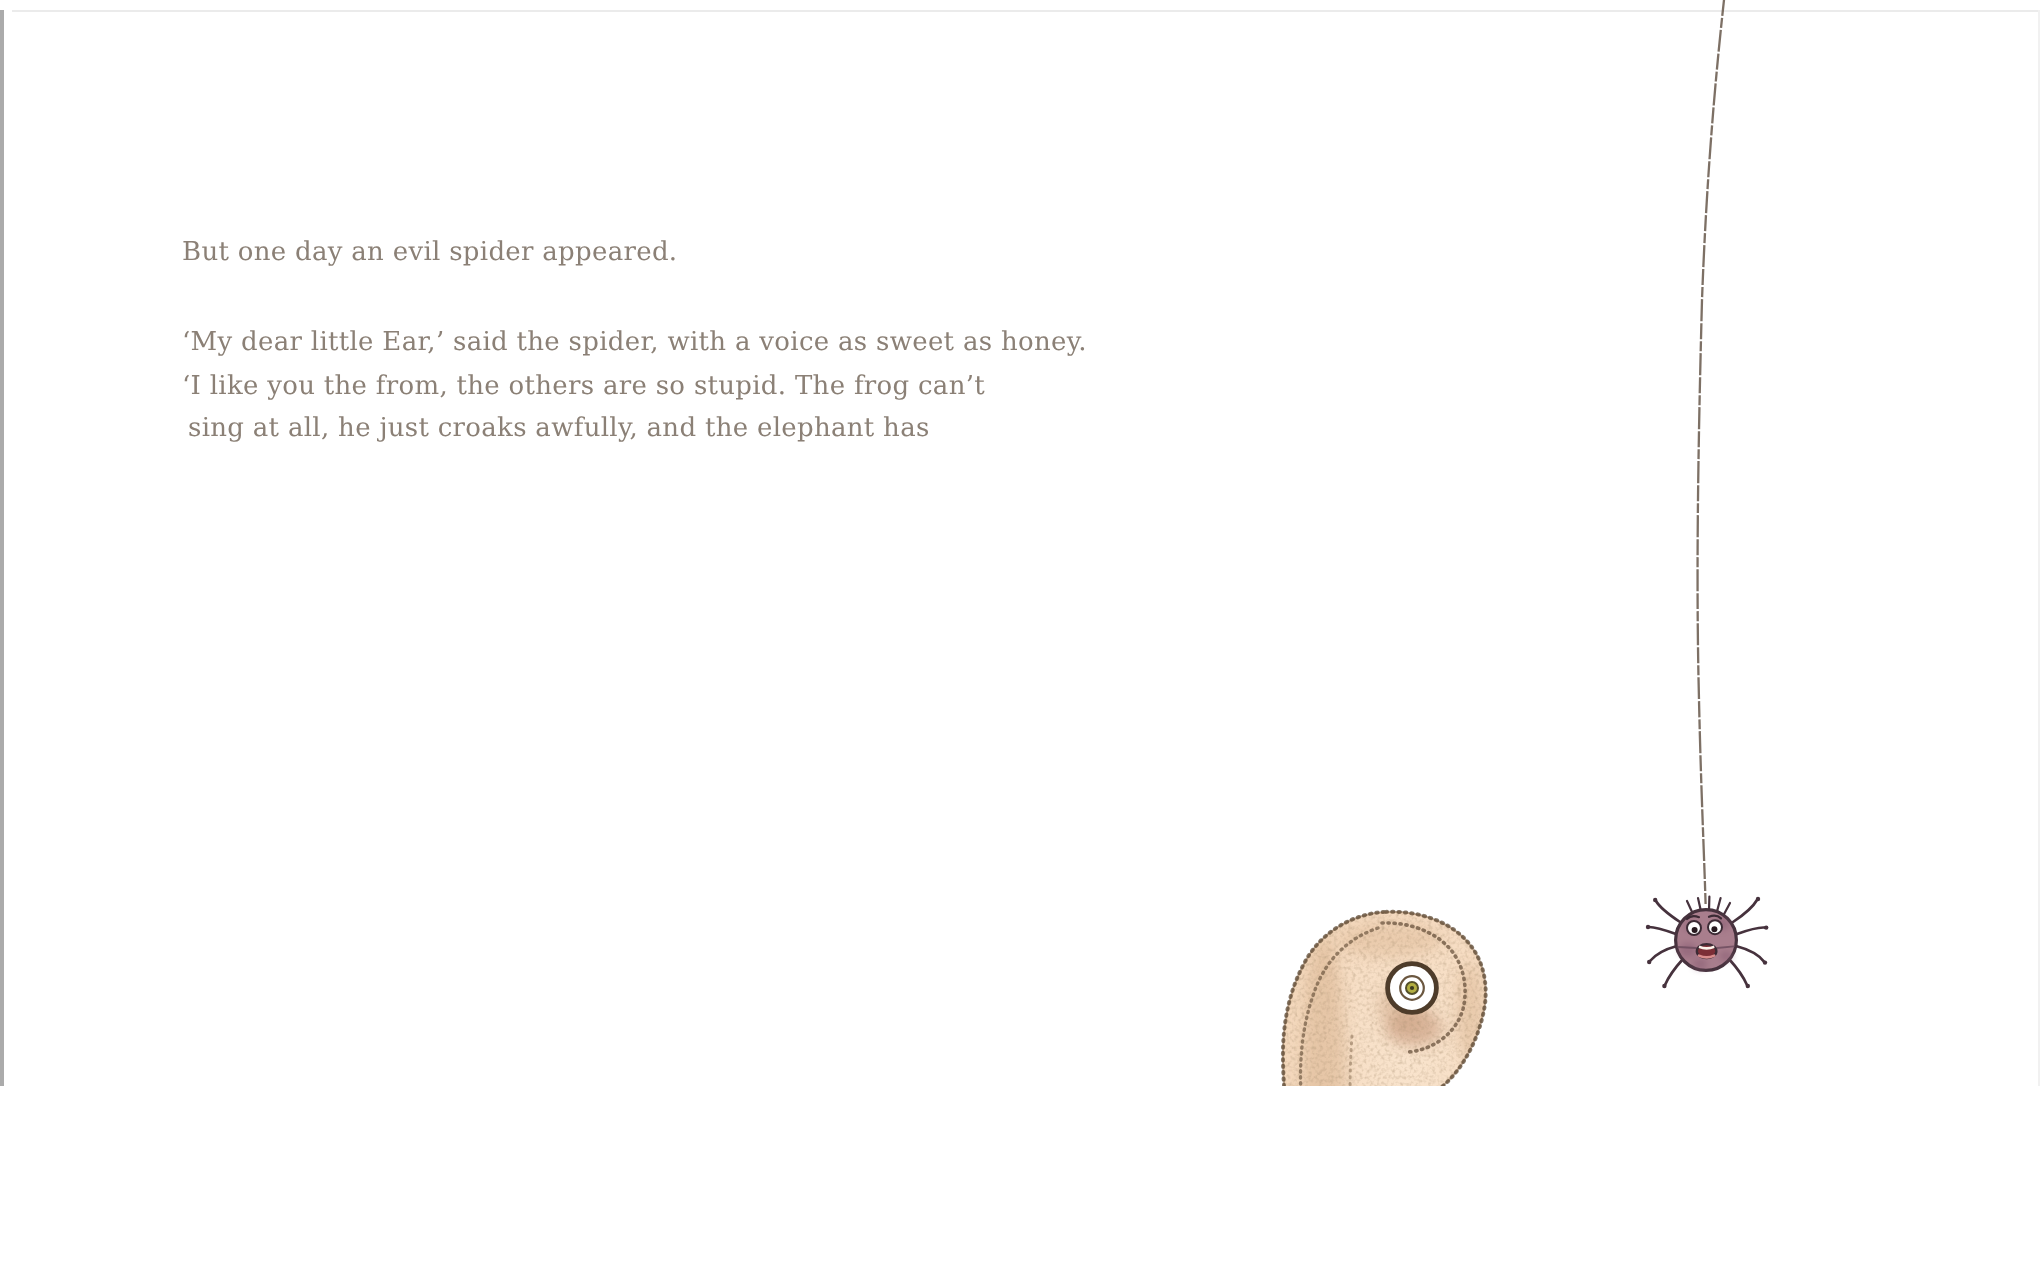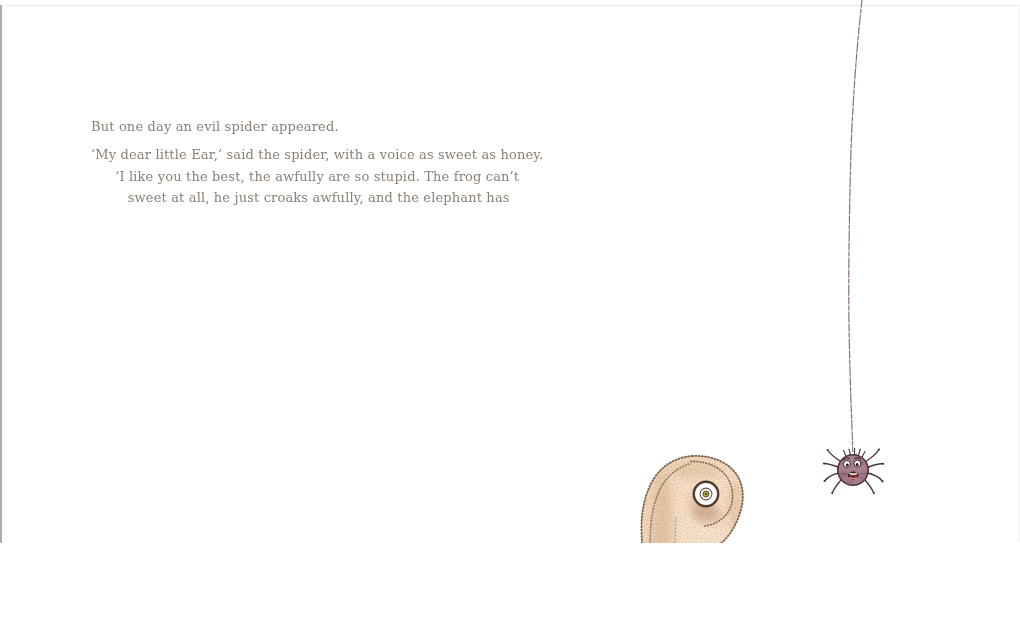--- a/index.html
+++ b/index.html
@@ -20,43 +20,43 @@
 
   
   .text-block{
     position:absolute;left:91px;top:116px;
     font-size:13px;line-height:21.8px;
     color:#8b8076;
     letter-spacing:.15px;
     white-space:nowrap;
   }
   .para{margin:0;}
-  .para.p2{margin-top:6px;text-align:center;}
+  .para.p2{margin-top:23px;}
   .line{height:21.8px;}
   .line.indent{padding-left:3px;}
 
   svg{position:absolute;left:0;top:0;}
 </style>
 </head>
 <body>
 
 <div id="canvas">
 
   <div class="edge-top-line"></div>
   <div class="edge-left"></div>
   <div class="edge-right"></div>
 
   <div class="text-block">
     <div class="para">
       <div class="line">But one day an evil spider appeared.</div>
     </div>
     <div class="para p2">
       <div class="line">‘My dear little Ear,’ said the spider, with a voice as sweet as honey.</div>
-      <div class="line">‘I like you the best, the awfully are so stupid. The frog can’t</div>
-      <div class="line indent">sweet at all, he just croaks awfully, and the elephant has</div>
+      <div class="line">‘I like you the from, the others are so stupid. The frog can’t</div>
+      <div class="line indent">sing at all, he just croaks awfully, and the elephant has</div>
     </div>
   </div>
 
   <svg width="1020" height="631" viewBox="0 0 1020 631">
     <defs>
       <radialGradient id="skin" cx="0.58" cy="0.42" r="0.8">
         <stop offset="0" stop-color="#f9e4cd"></stop>
         <stop offset="0.55" stop-color="#f6dcc2"></stop>
         <stop offset="1" stop-color="#efd1b1"></stop>
       </radialGradient>

